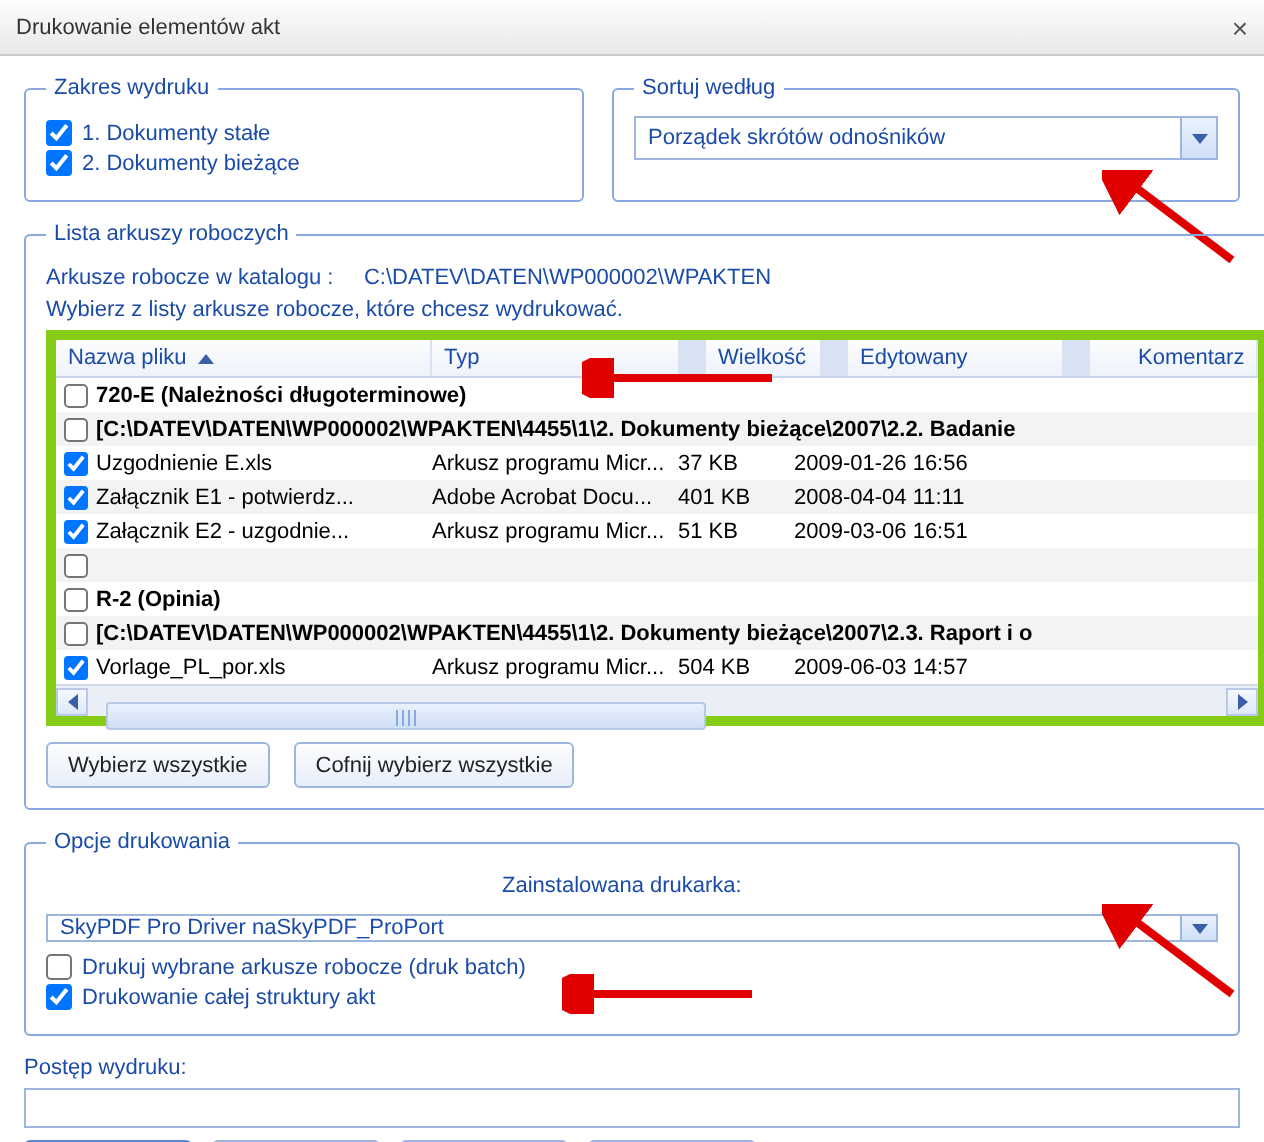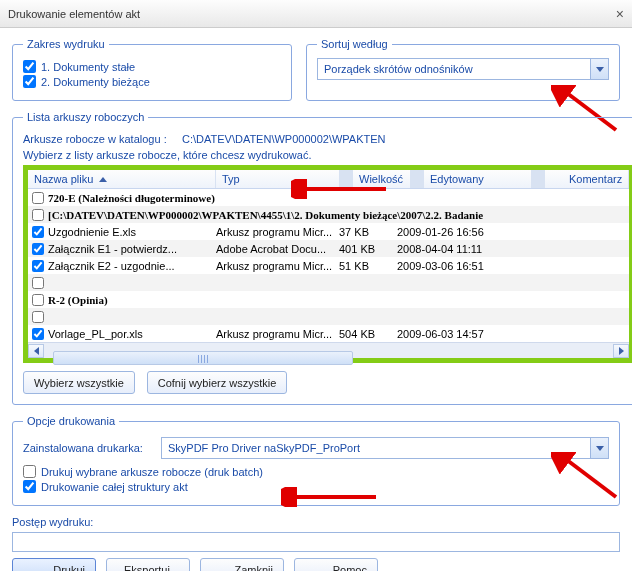--- a/index.html
+++ b/index.html
@@ -27,32 +27,32 @@
 .tbody { max-height: 160px; overflow: hidden; }
 .tr { display: flex; align-items: center; height: 17px; padding: 0 4px; }
 .tr.alt { background: #f3f3f3; }
 .tr input[type=checkbox] { margin: 0 4px 0 0; width: 12px; height: 12px; }
 .cell { overflow: hidden; white-space: nowrap; text-overflow: ellipsis; }
 .c-name { width: 168px; }
 .c-typ { width: 123px; }
 .c-size { width: 58px; }
 .c-edit { width: 110px; }
 .c-kom { flex: 1; padding-left: 24px; }
-.bold { font-weight: bold; font-family: Liberation Serif, serif; }
+.bold { font-weight: bold; }
 .scroll { height: 16px; background: #e9eef7; border-top: 1px solid #cfd9ec; position: relative; display: flex; align-items: center; }
 .scroll .arrow { width: 16px; height: 14px; background: linear-gradient(#f6f9fd,#dde8f7); border: 1px solid #b7c9e6; display: flex; align-items: center; justify-content: center; }
 .scroll .track { flex: 1; position: relative; margin: 0 1px; }
 .scroll .thumb { position: absolute; left: 8px; top: 0; height: 14px; width: 300px; background: linear-gradient(#eaf1fc,#cfe0f7); border: 1px solid #b7c9e6; border-radius: 2px; }
 .scroll .thumb .grip { position: absolute; left: 50%; top: 3px; transform: translateX(-50%); width: 10px; height: 8px; background: repeating-linear-gradient(90deg,#8aa8e0 0 1px,transparent 1px 3px); }
 .tri-l { width: 0; height: 0; border-top: 4px solid transparent; border-bottom: 4px solid transparent; border-right: 5px solid #3a5fa8; }
 .tri-r { width: 0; height: 0; border-top: 4px solid transparent; border-bottom: 4px solid transparent; border-left: 5px solid #3a5fa8; }
 .btnrow { display: flex; gap: 12px; margin-top: 8px; }
 .btn { min-width: 84px; height: 23px; background: linear-gradient(#fdfdfd,#e7eefb); border: 1px solid #9cb6e0; border-radius: 3px; color: #222; display: flex; align-items: center; justify-content: flex-end; cursor: pointer; padding: 0 10px; }
 .btn.primary { background: linear-gradient(#eaf2ff,#c9dcf9); border-color: #5c85d6; }
-.optrow { display: flex; align-items: center; gap: 8px; margin: 2px 0 6px 0; }
+.optrow { display: flex; align-items: center; gap: 8px; margin: 2px 0 6px 0; flex-direction: column; }
 .optrow label { color: #1a4ba8; width: 130px; }
 .progress { width: 100%; height: 20px; border: 1px solid #9cb6e0; background: #fff; }
 .label { color: #1a4ba8; margin: 4px 0 4px 0; display: block; }
 .footer { display: flex; gap: 10px; margin-top: 6px; }
 .arrow-red { position: absolute; pointer-events: none; }
 .arrow-red svg { display: block; }
 .fullsel { flex: 1; }
 </style>
 </head>
 <body>
@@ -164,20 +164,21 @@
             <div class="cell c-typ"></div>
             <div class="cell c-size"></div>
             <div class="cell c-edit"></div>
           </div>
           <div class="tr">
             <input type="checkbox" style="">
             <div class="cell bold" style="flex: 1 1 0%;">R-2 (Opinia)</div>
           </div>
           <div class="tr alt">
             <input type="checkbox" style="">
+            <div class="cell bold" style="flex: 1 1 0%;">[C:\DATEV\DATEN\WP000002\WPAKTEN\4455\1\2. Dokumenty bieżące\2007\2.3. Raport i o</div>
           </div>
           <div class="tr">
             <input type="checkbox" checked="" style="">
             <div class="cell c-name">Vorlage_PL_por.xls</div>
             <div class="cell c-typ">Arkusz programu Micr...</div>
             <div class="cell c-size">504 KB</div>
             <div class="cell c-edit">2009-06-03 14:57</div>
           </div>
         </div>
     <div class="scroll">

